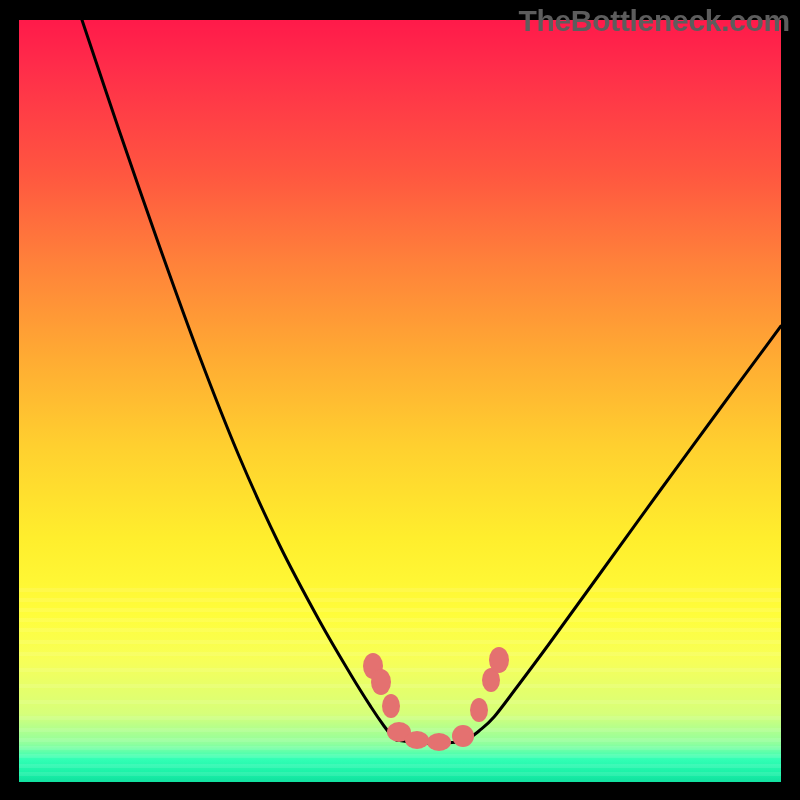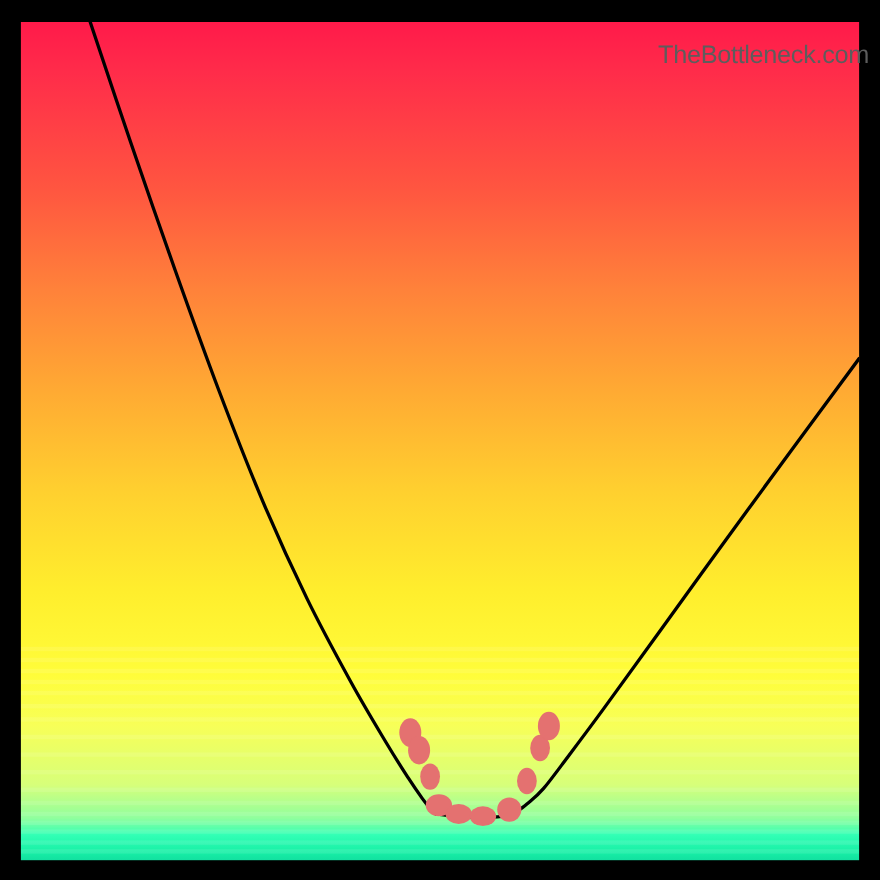--- a/index.html
+++ b/index.html
@@ -63,24 +63,23 @@
     top: 0;
     width: 762px;
     height: 762px;
     pointer-events: none;
   }
   .watermark {
     position: absolute;
     top: 4px;
     right: 10px;
     color: #5d5d5d;
-    font-size: 23px;
-    font-weight: 400;
+    font-size: 30px;
+    font-weight: 700;
     letter-spacing: -0.3px;
-    margin-top: 32px;
   }
   .bead {
     fill: #e47170;
   }
 </style>
 </head>
 <body>
 
 <div class="frame">
   <div class="gradient"></div>

